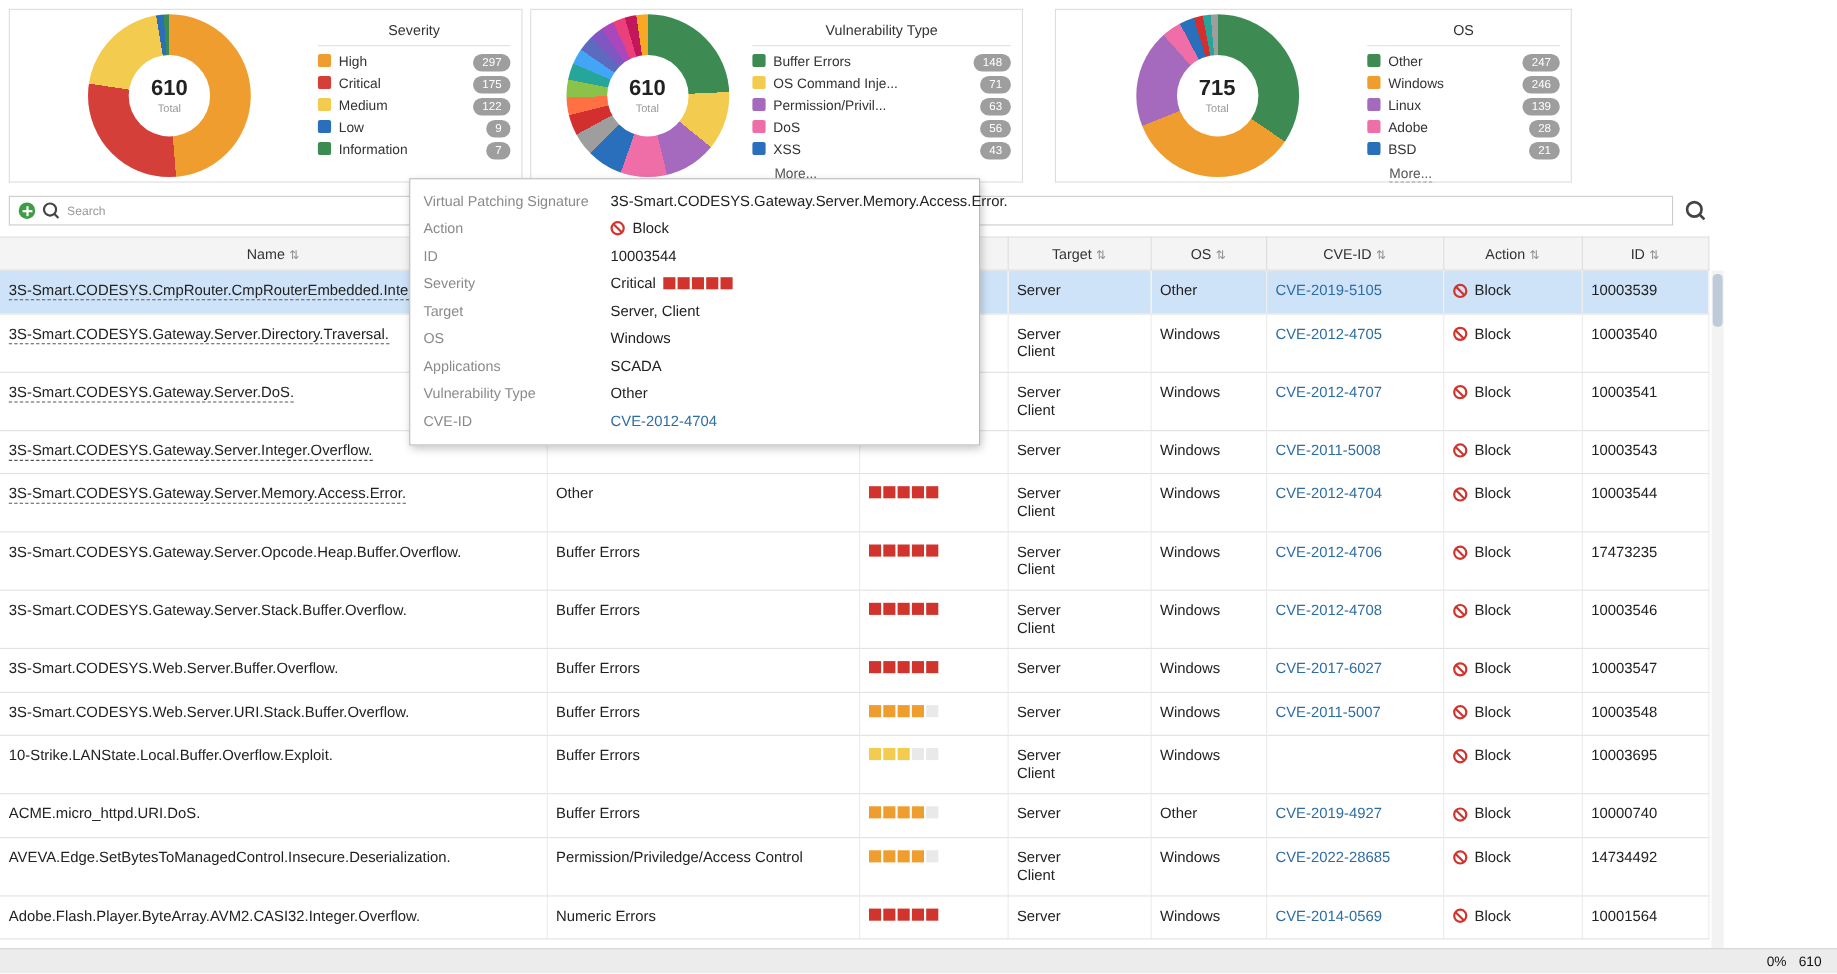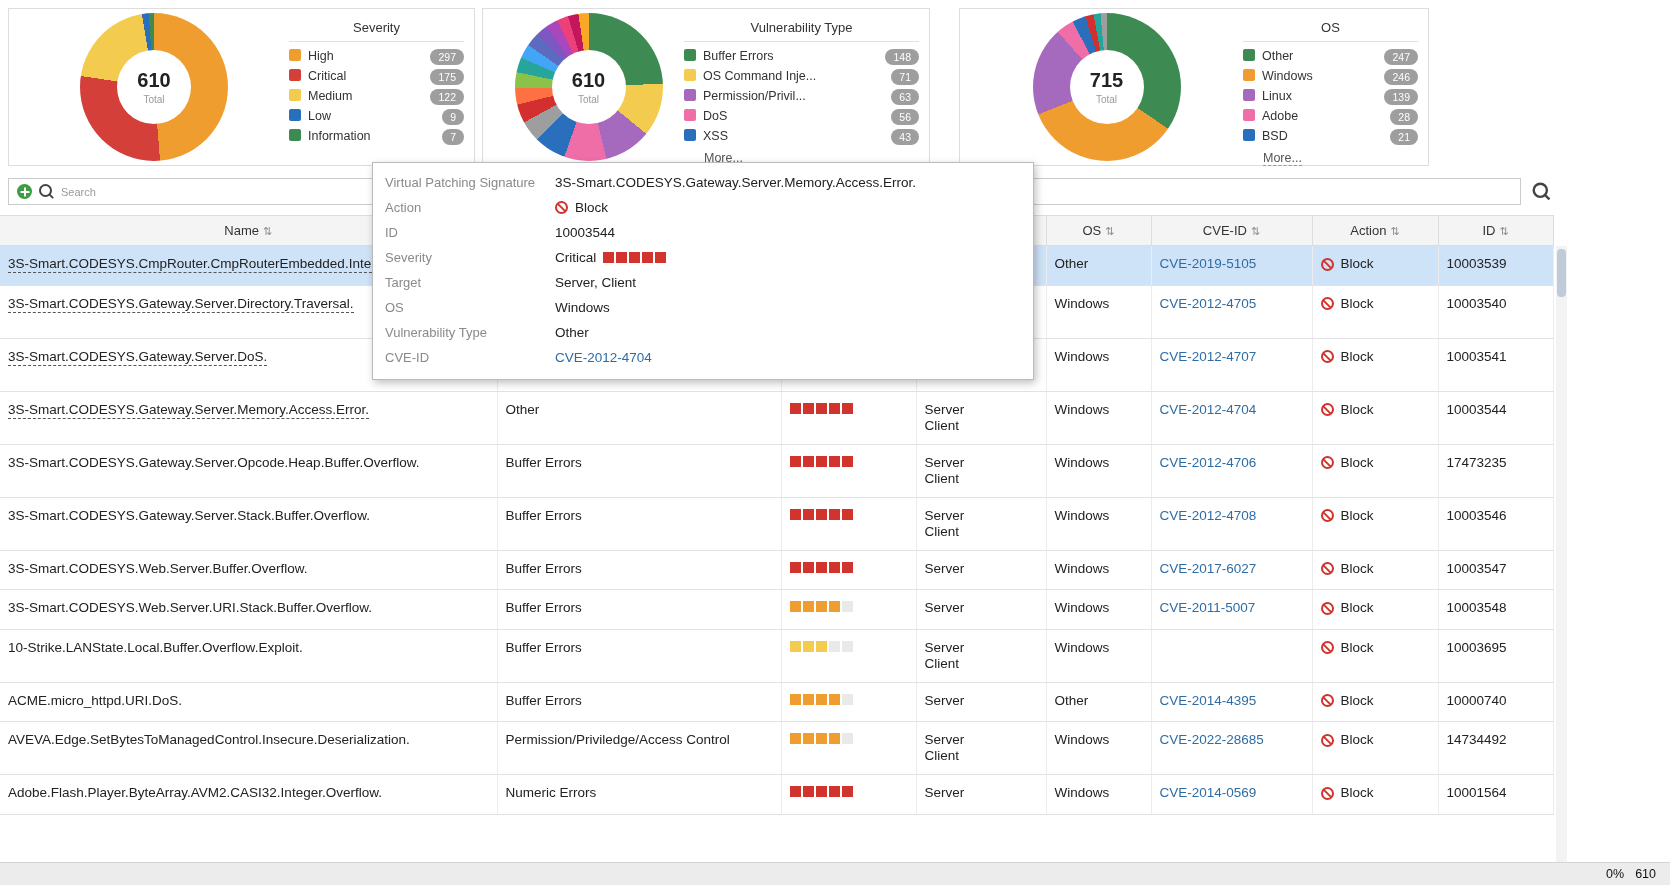--- a/index.html
+++ b/index.html
@@ -70,21 +70,21 @@
   .cve-link { color: #2e6da4; cursor: pointer; }
   .sev-bar { display: inline-flex; gap: 2px; }
   .sev-sq { width: 11px; height: 11px; display: inline-block; }
   .action-cell { display: inline-flex; align-items: center; gap: 7px; }
   .block-icon { width: 13px; height: 13px; border: 2px solid #d0342c; border-radius: 50%;
     position: relative; display: inline-block; flex: none; }
   .block-icon::after { content: ''; position: absolute; width: 2px; height: 11px; background: #d0342c;
     left: 50%; top: 50%; transform: translate(-50%,-50%) rotate(-45deg); }
 
   
-  .tooltip { position: absolute; left: 372px; top: 162px; width: 662px; background: #fff;
+  .tooltip { position: absolute; left: 372px; top: 162px; width: 519px; background: #fff;
     border: 1px solid #bbb; box-shadow: 2px 3px 8px rgba(0,0,0,0.25);
     padding: 7px 12px 9px; z-index: 20; }
   .tip-row { display: flex; height: 25px; align-items: center; }
   .tip-label { width: 170px; color: #8a8a8a; font-size: 13px; flex: none; white-space: nowrap; }
   .tip-value { font-size: 13.5px; color: #222; display: flex; align-items: center; gap: 7px;
     white-space: nowrap; }
 
   
   .v-scrollbar { position: absolute; left: 1556px; top: 246px; width: 11px; height: 616px;
     background: #f3f3f3; }
@@ -305,20 +305,35 @@
         </td>
         <td>Windows</td>
         <td><span class="cve-link">CVE-2012-4707</span></td>
         <td><span class="action-cell">
             <span class="block-icon"></span>
             <span>Block</span>
           </span></td>
         <td>10003541</td>
       </tr>
       <tr>
+        <td class="cell-name"><span class="name-text name-dotted">3S-Smart.CODESYS.Gateway.Server.Integer.Overflow.</span></td>
+        <td></td>
+        <td></td>
+        <td>
+          <div>Server</div>
+        </td>
+        <td>Windows</td>
+        <td><span class="cve-link">CVE-2011-5008</span></td>
+        <td><span class="action-cell">
+            <span class="block-icon"></span>
+            <span>Block</span>
+          </span></td>
+        <td>10003543</td>
+      </tr>
+      <tr>
         <td class="cell-name"><span class="name-text name-dotted">3S-Smart.CODESYS.Gateway.Server.Memory.Access.Error.</span></td>
         <td>Other</td>
         <td><span class="sev-bar">
             <span class="sev-sq" style="background: rgb(208, 52, 44);"></span>
             <span class="sev-sq" style="background: rgb(208, 52, 44);"></span>
             <span class="sev-sq" style="background: rgb(208, 52, 44);"></span>
             <span class="sev-sq" style="background: rgb(208, 52, 44);"></span>
             <span class="sev-sq" style="background: rgb(208, 52, 44);"></span>
           </span></td>
         <td>
@@ -448,21 +463,21 @@
             <span class="sev-sq" style="background: rgb(239, 157, 46);"></span>
             <span class="sev-sq" style="background: rgb(239, 157, 46);"></span>
             <span class="sev-sq" style="background: rgb(239, 157, 46);"></span>
             <span class="sev-sq" style="background: rgb(239, 157, 46);"></span>
             <span class="sev-sq" style="background: rgb(233, 233, 233);"></span>
           </span></td>
         <td>
           <div>Server</div>
         </td>
         <td>Other</td>
-        <td><span class="cve-link">CVE-2014-4395</span></td>
+        <td><span class="cve-link">CVE-2019-4927</span></td>
         <td><span class="action-cell">
             <span class="block-icon"></span>
             <span>Block</span>
           </span></td>
         <td>10000740</td>
       </tr>
       <tr>
         <td class="cell-name"><span class="name-text">AVEVA.Edge.SetBytesToManagedControl.Insecure.Deserialization.</span></td>
         <td>Permission/Priviledge/Access Control</td>
         <td><span class="sev-bar">
@@ -540,20 +555,24 @@
       </div>
       <div class="tip-row">
         <div class="tip-label">Target</div>
         <div class="tip-value">Server, Client</div>
       </div>
       <div class="tip-row">
         <div class="tip-label">OS</div>
         <div class="tip-value">Windows</div>
       </div>
       <div class="tip-row">
+        <div class="tip-label">Applications</div>
+        <div class="tip-value">SCADA</div>
+      </div>
+      <div class="tip-row">
         <div class="tip-label">Vulnerability Type</div>
         <div class="tip-value">Other</div>
       </div>
       <div class="tip-row">
         <div class="tip-label">CVE-ID</div>
         <div class="tip-value">
           <span class="cve-link">CVE-2012-4704</span>
         </div>
       </div>
     </div>

